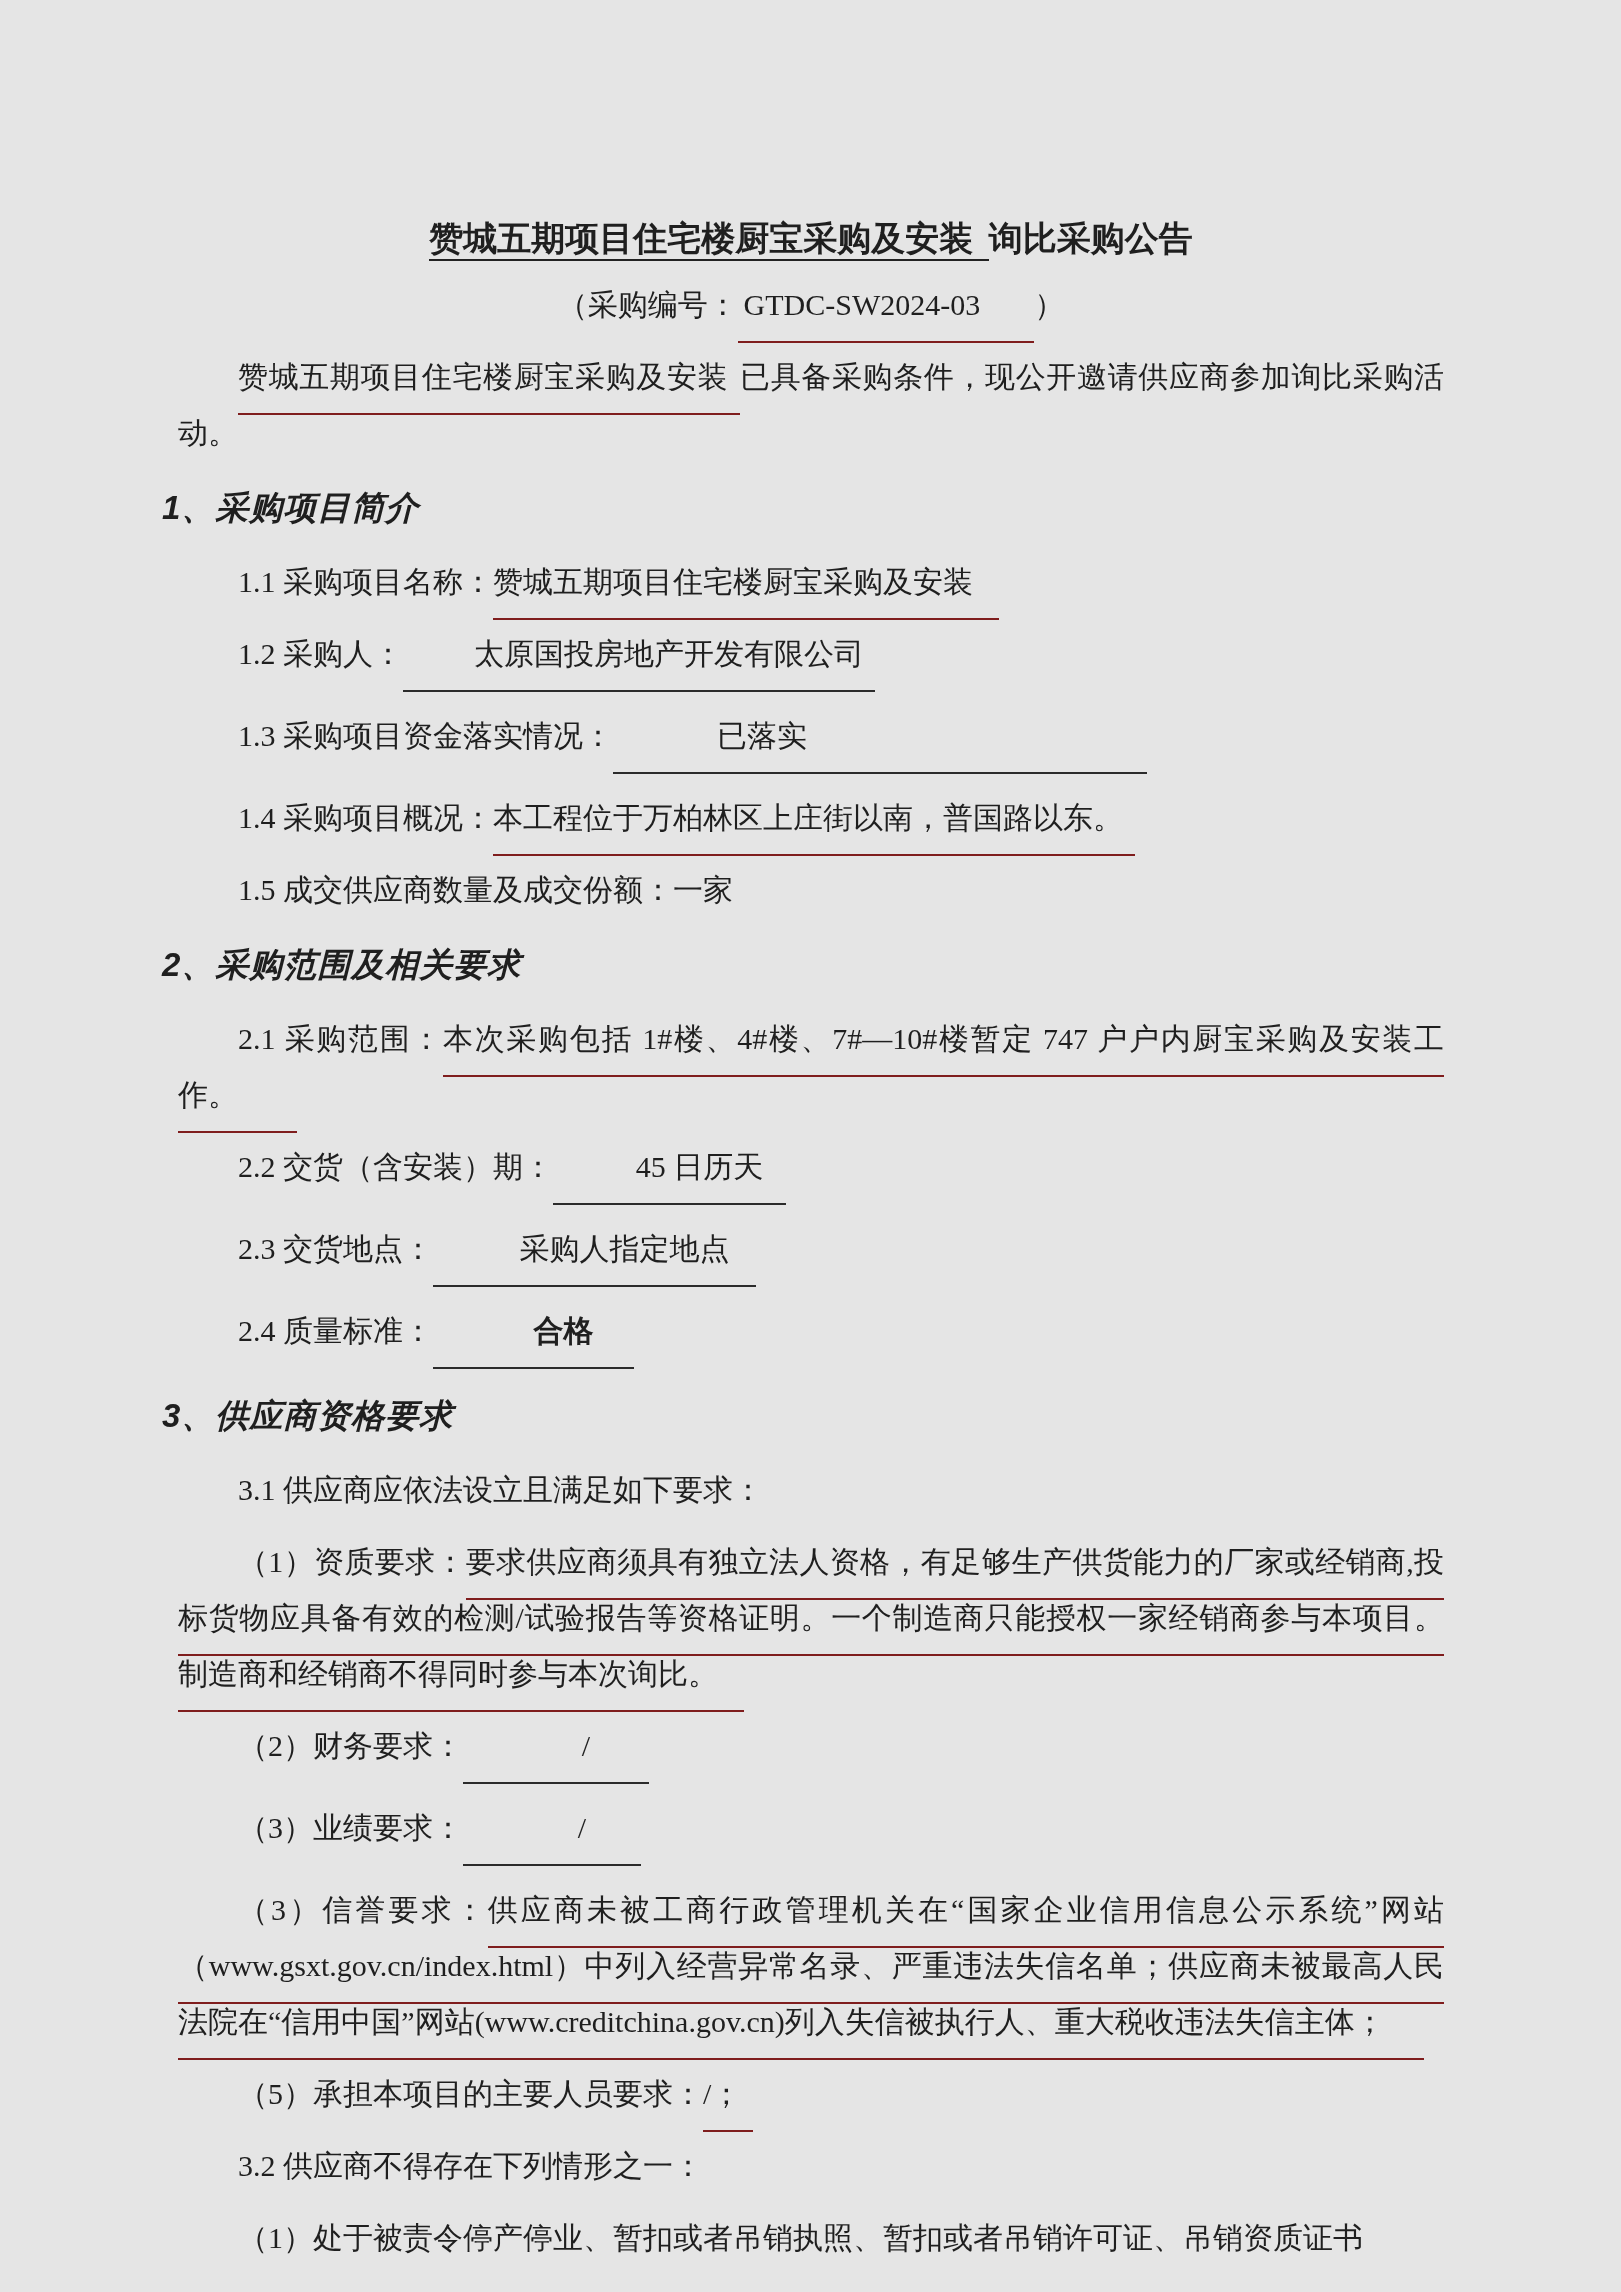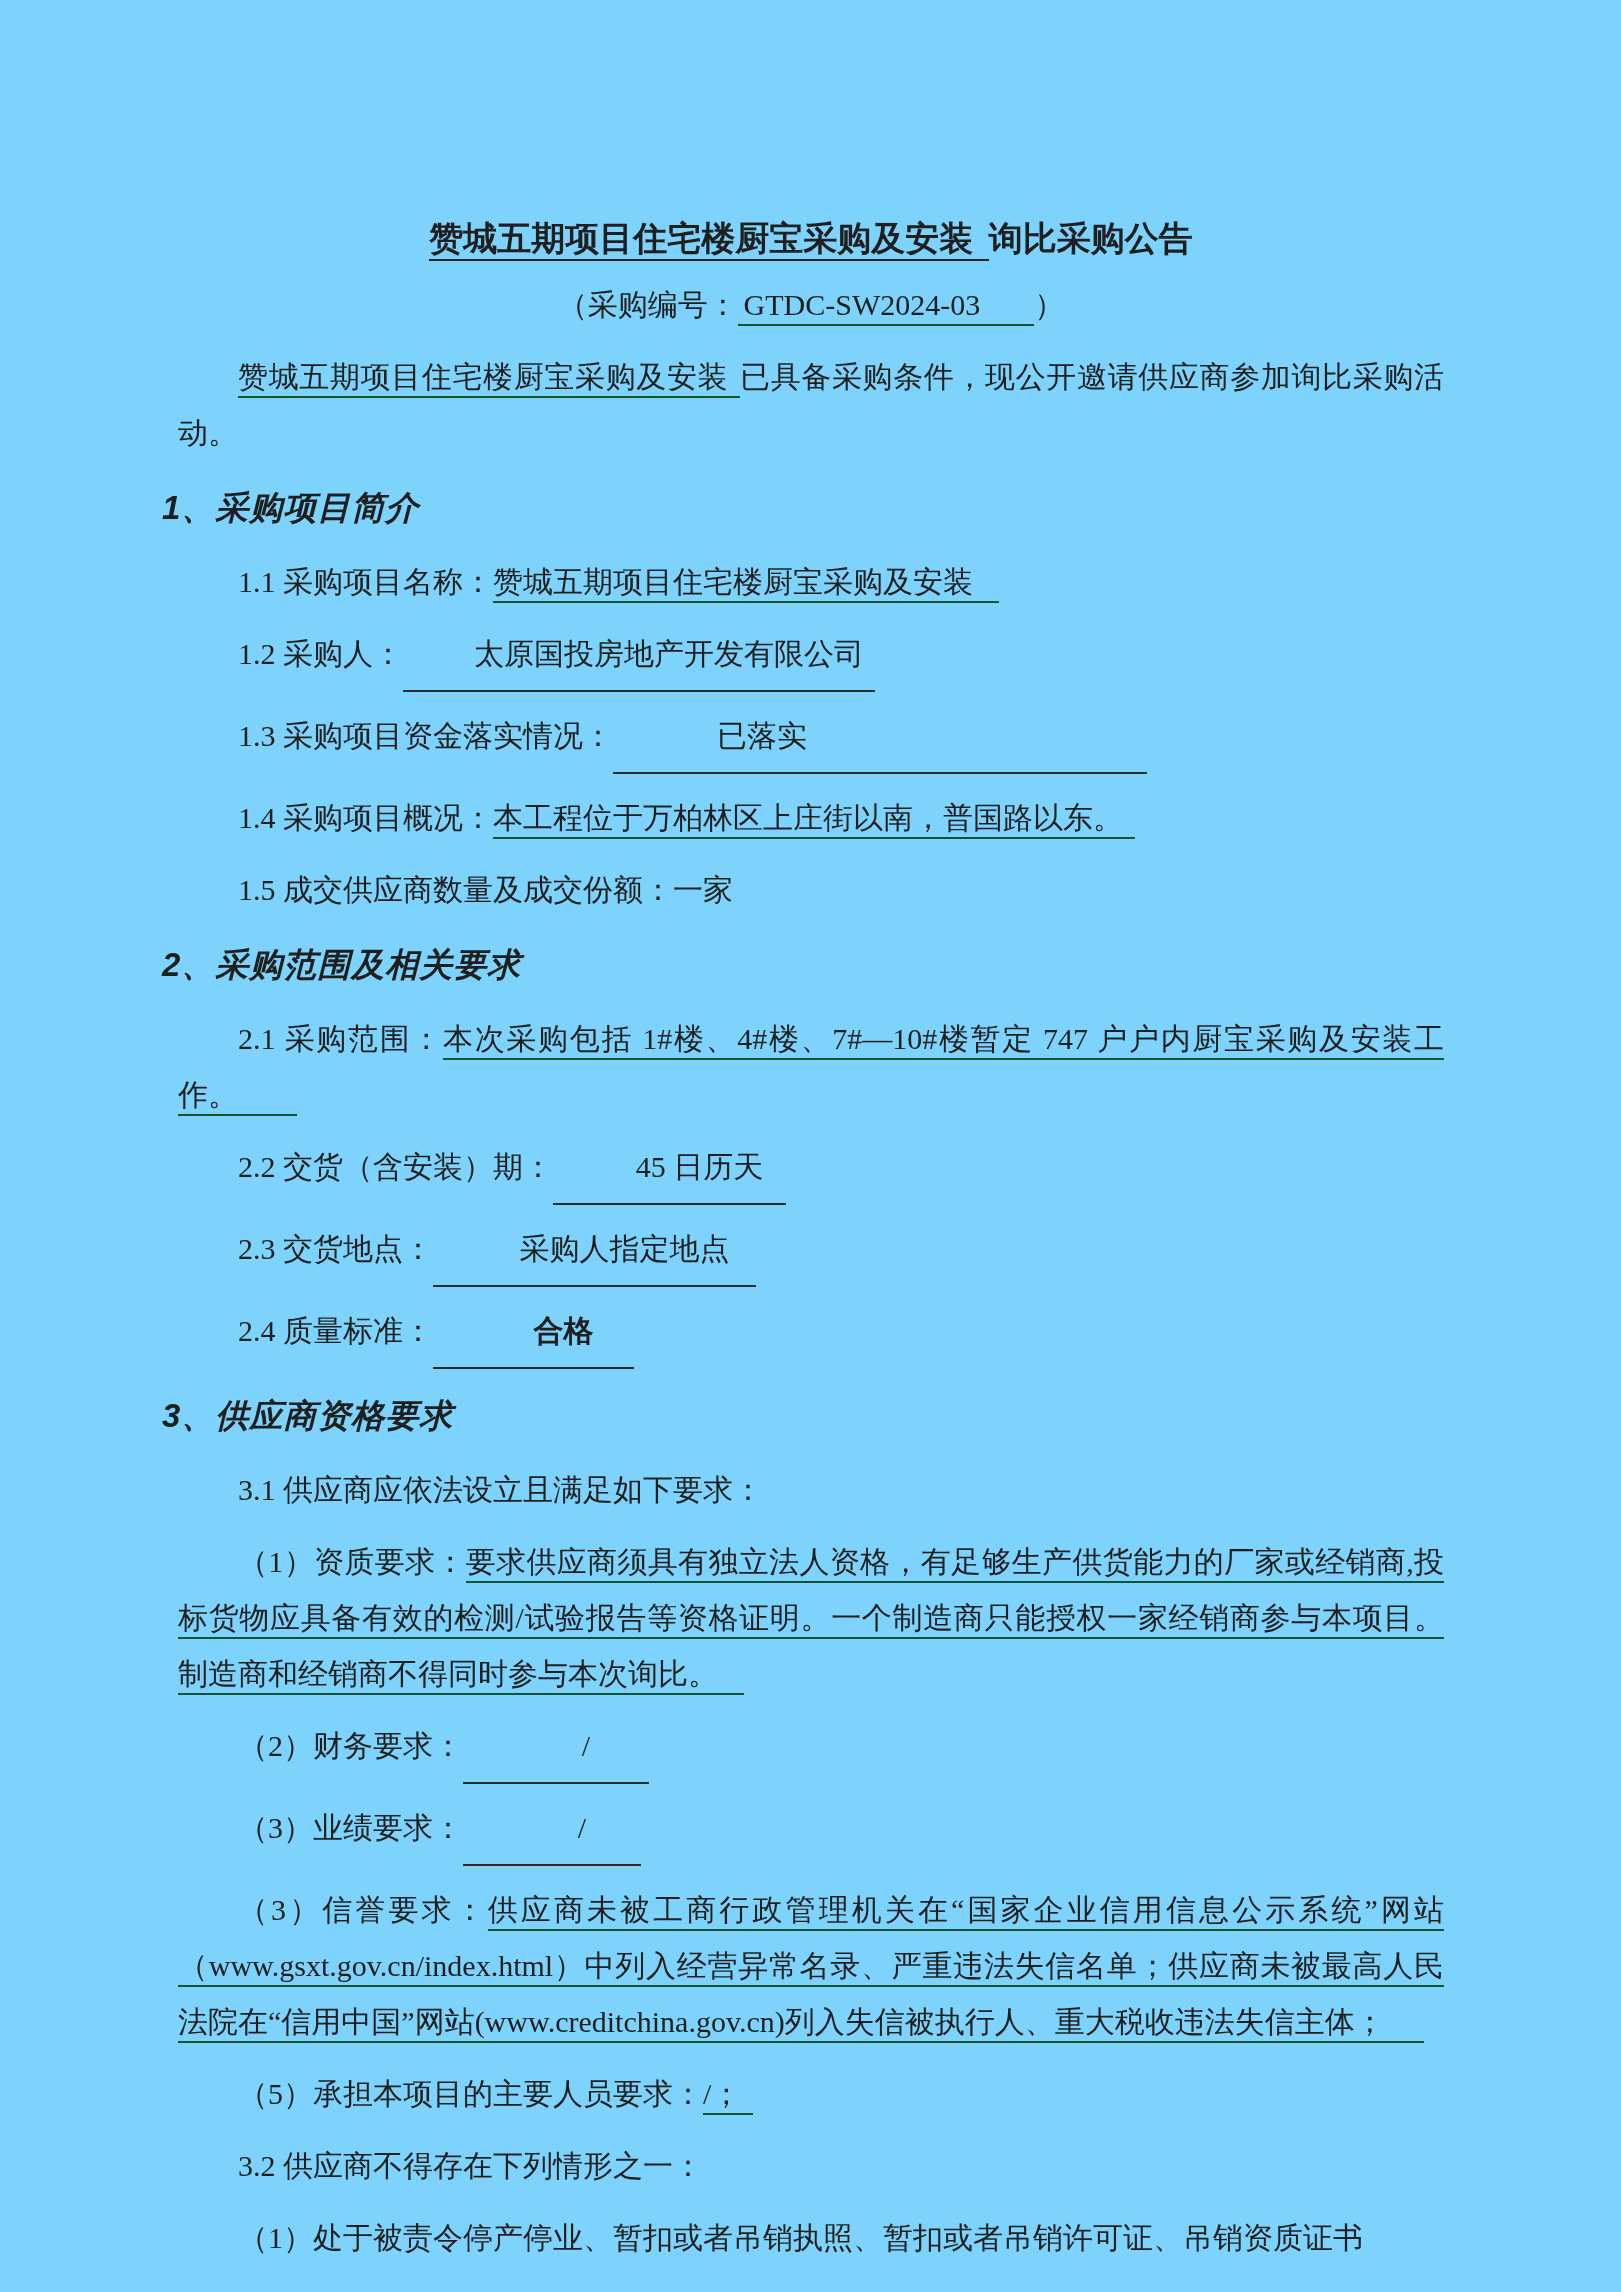--- a/index.html
+++ b/index.html
@@ -1,20 +1,20 @@
 <!DOCTYPE html>
 <html><head>
 <meta charset="utf-8">
 <style>
   html,body{margin:0;padding:0;background:#ffffff;}
   .page{
     position:relative;
     width:1621px;height:2293px;
     box-sizing:border-box;
-    background:#7dd3fc;
+    background:#e5e5e5;
     color:#1f1f1f;
     padding:216px 161px 0 162px;
     font-family:"Liberation Serif","DejaVu Serif",serif;
     font-size:30px;
     line-height:56px;
     overflow:hidden;
   }
   .title{
     text-align:center;
     font-size:34px;
@@ -39,22 +39,22 @@
     font-weight:700;
     font-size:33px;
     line-height:61px;
     text-indent:0;
     text-align:left;
     margin:3.9px 0 2px 0;
     letter-spacing:1px;
     font-style:italic;
   }
   .u{
-    border-bottom:2px solid #14532d;
-    padding-bottom:3px;
+    border-bottom:2px solid #7f1d1d;
+    padding-bottom:20px;
   }
   .pr-xs{padding-right:11.8px;}
   .pr-s{padding-right:25.5px;}
   .pr-m{padding-right:39px;}
   .pr-l{padding-right:59px;}
   .blank{
     display:inline-block;
     border-bottom:2px solid #2b2b2b;
     text-align:center;
     padding-bottom:8px;

